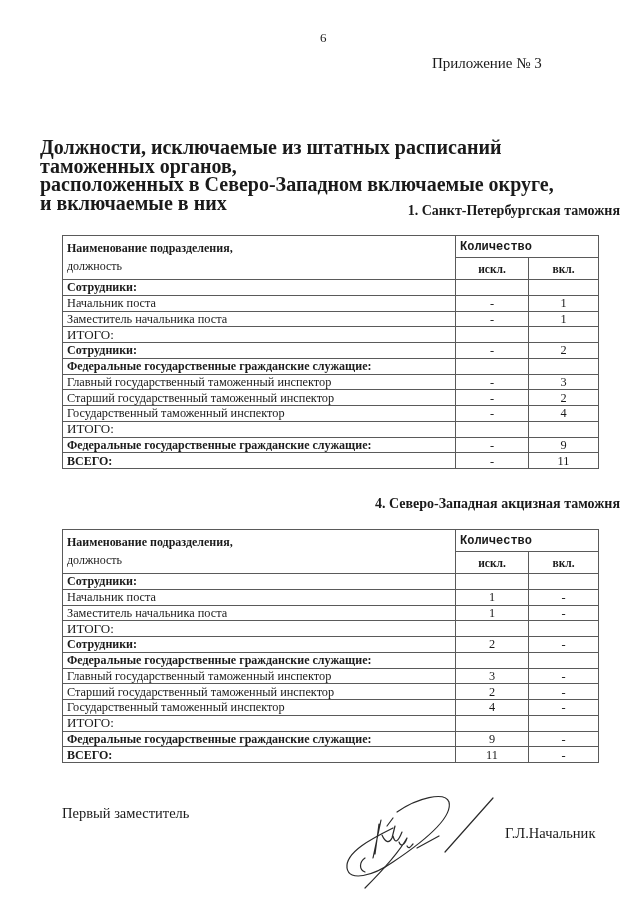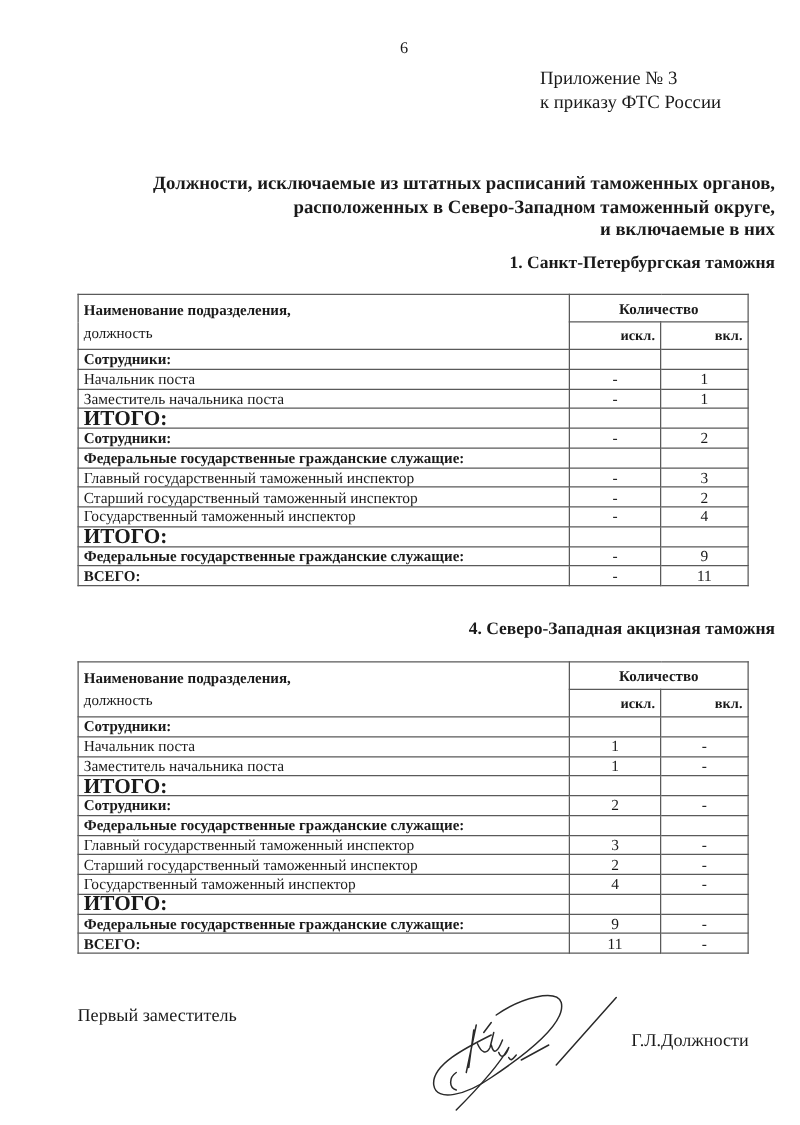--- a/index.html
+++ b/index.html
@@ -10,22 +10,22 @@
     }
     .abs { position: absolute; }
     .page-number { left: 320px; top: 30px; font-size: 13px; }
     .appendix { left: 432px; top: 54px; font-size: 15px; line-height: 19px; }
     .appendix .line { white-space: nowrap; }
     .mono-u {
       font-family: "Liberation Mono", "DejaVu Sans Mono", monospace;
       font-size: 14px; text-decoration: underline; text-decoration-color: #666;
     }
     .doc-title {
-      left: 40px; width: 580px; top: 138px; text-align: right;
-      font-weight: bold; font-size: 15px; line-height: 18.5px;
+      left: 40px; width: 580px; top: 138px; text-align: left;
+      font-weight: bold; font-size: 20px; line-height: 18.5px;
     }
     .section-title {
       left: 40px; width: 580px; text-align: right;
       font-weight: bold; font-size: 14px;
     }
     .s1 { top: 203px; }
     .s2 { top: 496px; }
     table.staff {
       position: absolute; left: 62px; width: 536px;
       border-collapse: collapse; table-layout: fixed;
@@ -35,42 +35,41 @@
     .t2 { top: 529px; }
     table.staff td, table.staff th {
       border: 1px solid #5a5a5a; padding: 0 4px; line-height: 14px;
       overflow: hidden; white-space: nowrap;
     }
     table.staff th { font-weight: normal; height: 21px; }
     table.staff tbody tr { height: 15.75px; }
     .hdr-name { text-align: left; vertical-align: top; padding-top: 5px !important; }
     .hdr-name .b { font-weight: bold; display: block; font-size: 12px; }
     .hdr-name .n { display: block; font-size: 12px; margin-top: 4px; }
-    .hdr-qty { font-weight: bold !important; text-align: center; font-size: 12px; }
-    .hdr-sub { font-weight: bold !important; text-align: right; font-size: 11.5px; }
+    .hdr-qty { font-weight: bold !important; text-align: left; font-size: 12px; font-family: Liberation Mono, monospace; }
+    .hdr-sub { font-weight: bold !important; text-align: center; font-size: 11.5px; }
     td.num { text-align: center; }
     tr.bold td.label { font-weight: bold; font-size: 12px; }
-    tr.total td.label { font-weight: bold; font-size: 17px; }
+    tr.total td.label { font-weight: normal; font-size: 13px; }
     .signer { left: 62px; top: 803px; font-size: 14.5px; line-height: 20px; }
     .signer-name { left: 505px; top: 823px; font-size: 14.5px; line-height: 20px; }
     .signature { left: 335px; top: 790px; width: 160px; height: 100px; }
   </style>
 </head>
 <body>
 
 <div class="abs page-number">6</div>
 
 <div class="abs appendix">
   <div class="line">Приложение № 3</div>
-  <div class="line">к приказу ФТС России</div>
 </div>
 
 <div class="abs doc-title">
   <div>Должности, исключаемые из штатных расписаний таможенных органов,</div>
-  <div>расположенных в Северо-Западном таможенный округе,</div>
+  <div>расположенных в Северо-Западном включаемые округе,</div>
   <div>и включаемые в них</div>
 </div>
 
 <div class="abs section-title s1">1. Санкт-Петербургская таможня</div>
 <table class="staff t1">
   <colgroup>
       <col style="width:393px">
       <col style="width:73px">
       <col style="width:70px">
     </colgroup>
@@ -244,13 +243,13 @@
   <path d="M 30 82 C 24 80, 24 72, 30 68"></path>
   <path d="M 46 30 L 38 68 M 44 34 L 40 64"></path>
   <path d="M 47 45 C 50 52, 54 54, 57 48 L 60 36 M 58 46 C 60 54, 63 52, 67 42"></path>
   <path d="M 52 36 L 58 28"></path>
   <path d="M 64 52 C 66 58, 70 54, 72 48 C 64 62, 44 84, 30 98"></path>
   <path d="M 72 56 C 74 60, 76 56, 78 54"></path>
   <path d="M 82 58 L 104 46"></path>
   <path d="M 110 62 L 158 8"></path>
 </svg>
 
-<div class="abs signer-name">Г.Л.Должности</div>
+<div class="abs signer-name">Г.Л.Начальник</div>
 
 </body></html>

